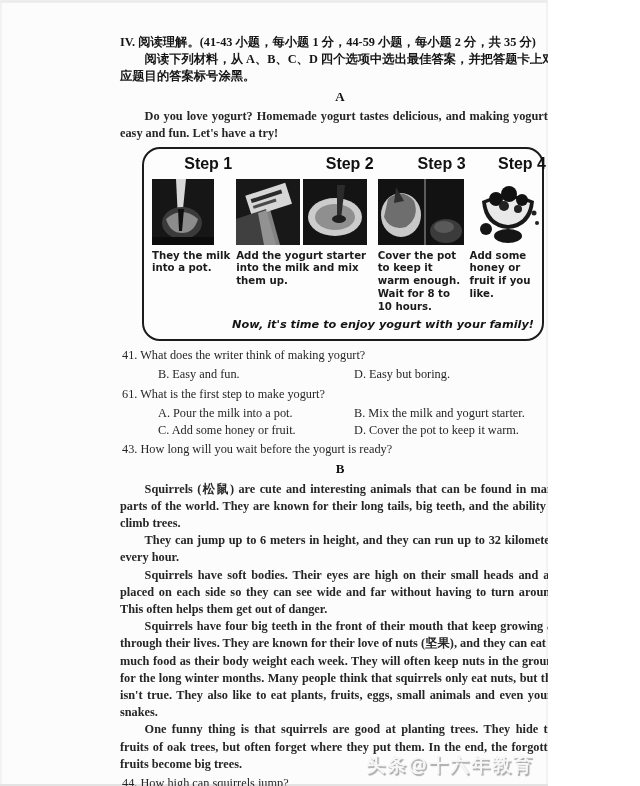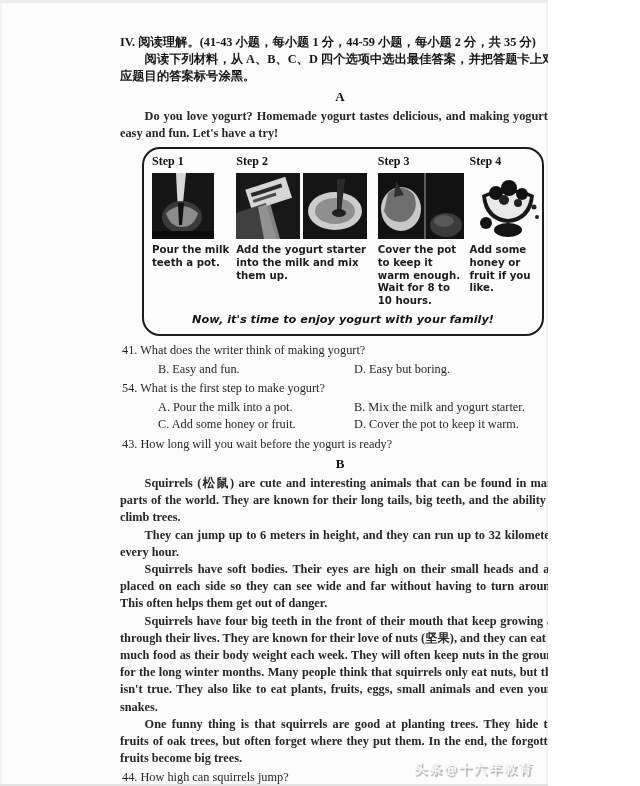--- a/index.html
+++ b/index.html
@@ -16,41 +16,41 @@
   .para{margin:0;text-indent:2em;text-align:justify;font-weight:bold;}
 
   
   .steps-box{
     border:2.5px solid #1c1c1c;border-radius:18px;
     margin:5px 2px 6px 22px;width:382px;padding:4px 8px 2px;
     background:#fdfdfd;
   }
   .steps-grid{display:grid;grid-template-columns:21% 36% 23% 20%;column-gap:4px;}
   .step-col{display:flex;flex-direction:column;}
-  .step-title{font-family:Liberation Serif, serif;font-weight:bold;font-size:12px;text-align:left;color:#111;}
+  .step-title{font-family:Liberation Sans, sans-serif;font-weight:bold;font-size:16px;text-align:right;color:#111;}
   .photos{display:flex;gap:3px;height:66px;margin-top:3px;}
   .photos svg{display:block;}
   .step-caption{
     font-family:"DejaVu Sans",sans-serif;font-weight:bold;font-size:10.2px;
     line-height:1.25;color:#1b1b1b;margin-top:5px;
   }
   .steps-note{
     font-family:"DejaVu Sans",sans-serif;font-weight:bold;font-style:italic;
-    text-align:center;font-size:11.3px;color:#151515;margin:4px 0 4px;
+    text-align:right;font-size:11.3px;color:#151515;margin:4px 0 4px;
   }
 
   
   .question{margin:0;}
   .q-line{margin:2px;}
   .opts2{display:grid;grid-template-columns:196px auto;margin-left:38px;}
   .opts4{display:grid;grid-template-columns:90px 108px 109px auto;margin-left:38px;}
   .opt{white-space:nowrap;}
   .watermark{
     position:absolute;right:14px;bottom:8px;
-    font-family:"DejaVu Sans",sans-serif;font-weight:bold;font-size:13px;letter-spacing:2px;
+    font-family:"DejaVu Sans",sans-serif;font-weight:bold;font-size:19px;letter-spacing:2px;
     color:#f7f7f7;text-shadow:1.5px 1.5px 1px #ababab,-1px -1px 1px #ffffff;
   }
 </style>
 </head>
 <body>
 
 <div class="page">
   <div class="content">
 
     <div class="zh">IV. 阅读理解。(41-43 小题，每小题 1 分，44-59 小题，每小题 2 分，共 35 分)</div>
@@ -68,21 +68,21 @@
           <div class="photos">
             <svg width="62" height="66" viewBox="0 0 62 66">
               <rect width="62" height="66" fill="#161616"></rect>
               <polygon points="24,0 34,0 30,40 26,40" fill="#d8d8d8"></polygon>
               <ellipse cx="30" cy="44" rx="20" ry="16" fill="#3a3a3a"></ellipse>
               <path d="M14,40 q16,-14 32,0 q-4,14 -16,14 q-12,0 -16,-14z" fill="#cfcfcf" opacity="0.55"></path>
               <polygon points="26,30 32,30 30,52 27,52" fill="#101010"></polygon>
               <rect x="0" y="58" width="62" height="8" fill="#0c0c0c"></rect>
             </svg>
           </div>
-          <div class="step-caption">Pour the milk teeth a pot.</div>
+          <div class="step-caption">They the milk into a pot.</div>
         </div>
 
         <div class="step-col">
           <div class="step-title">Step 2</div>
           <div class="photos">
             <svg width="64" height="66" viewBox="0 0 64 66">
               <rect width="64" height="66" fill="#181818"></rect>
               <g transform="rotate(-18 32 22)">
                 <rect x="12" y="10" width="42" height="22" fill="#d6d6d6"></rect>
                 <rect x="16" y="15" width="32" height="4" fill="#2a2a2a"></rect>
@@ -144,21 +144,21 @@
 
     <div class="question">
       <p class="q-line"><span>41.</span> <span>What does the writer think of making yogurt?</span></p>
       <div class="opts2">
         <span class="opt">B. Easy and fun.</span>
         <span class="opt">D. Easy but boring.</span>
       </div>
     </div>
 
     <div class="question">
-      <p class="q-line"><span>54.</span> <span>What is the first step to make yogurt?</span></p>
+      <p class="q-line"><span>61.</span> <span>What is the first step to make yogurt?</span></p>
       <div class="opts2">
         <span class="opt">A. Pour the milk into a pot.</span>
         <span class="opt">B. Mix the milk and yogurt starter.</span>
         <span class="opt">C. Add some honey or fruit.</span>
         <span class="opt">D. Cover the pot to keep it warm.</span>
       </div>
     </div>
 
     <div class="question">
       <p class="q-line"><span>43.</span> <span>How long will you wait before the yogurt is ready?</span></p>

